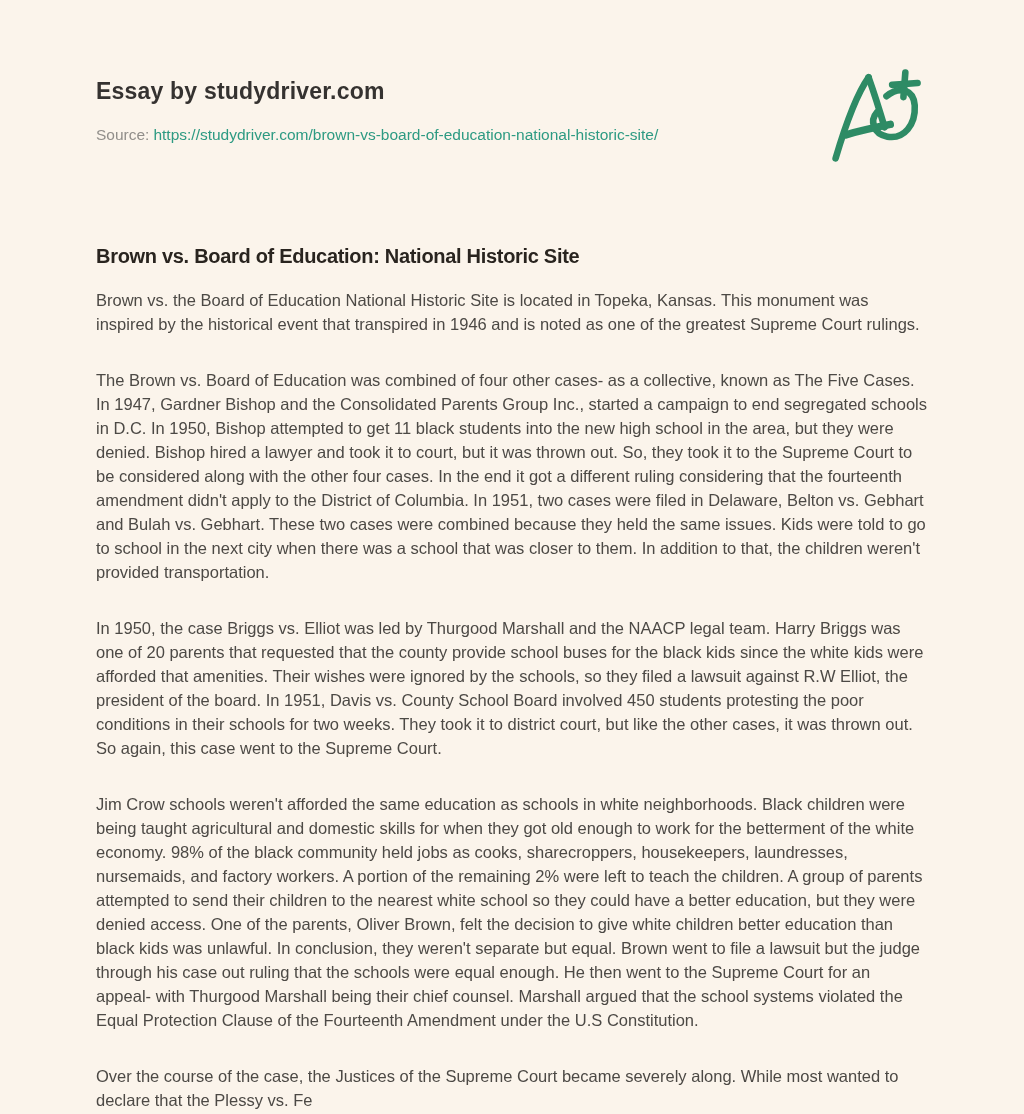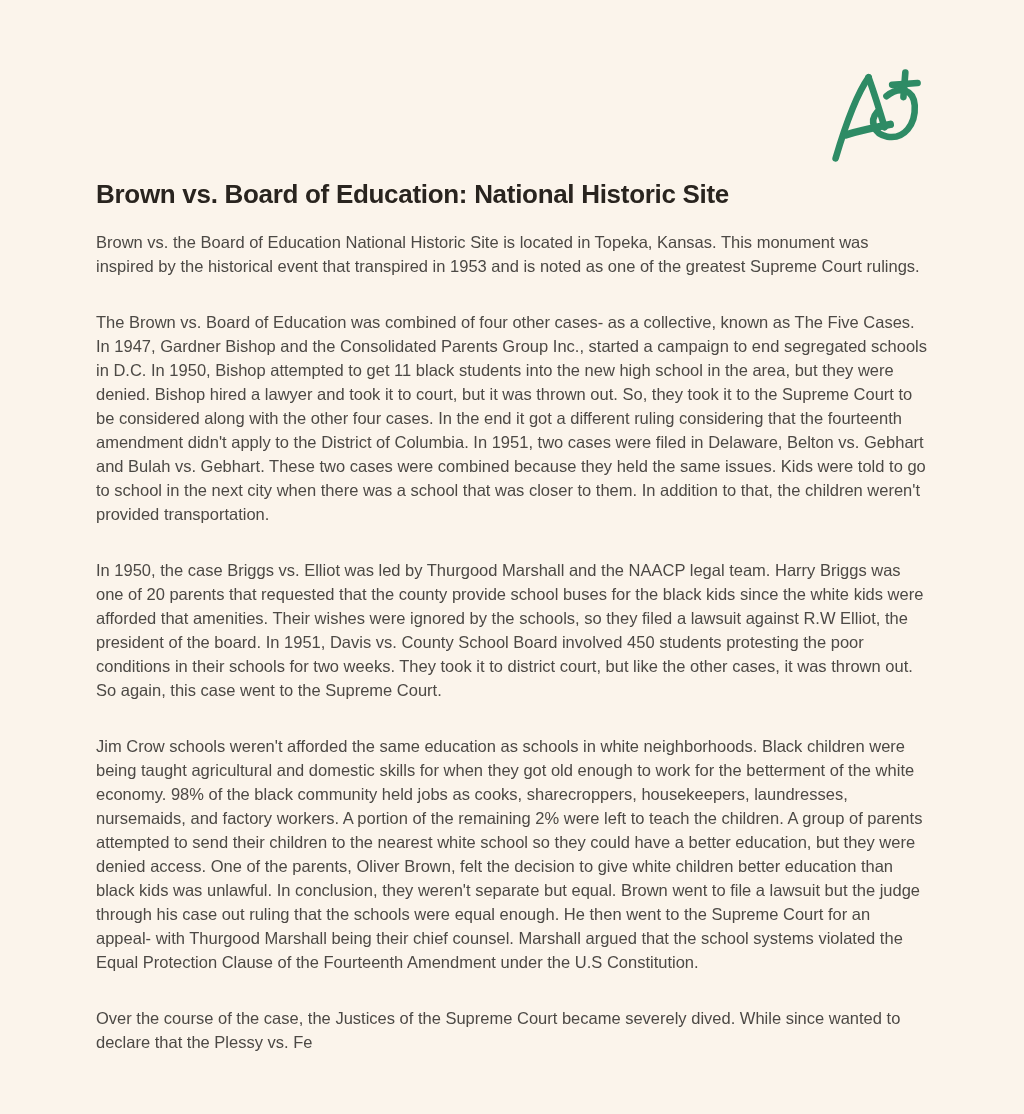--- a/index.html
+++ b/index.html
@@ -41,21 +41,21 @@
   .logo {
     position: absolute;
     top: 66px;
     right: 94px;
     width: 104px;
     height: 98px;
   }
 
   .article-title {
     margin-top: 100px;
-    font-size: 26px;
+    font-size: 20px;
     font-weight: 700;
     color: #29241f;
     letter-spacing: -0.3px;
     line-height: 1.25;
   }
 
   .article-body p {
     margin-top: 32px;
     font-size: 16.5px;
     line-height: 24px;
@@ -76,25 +76,31 @@
       <path d="M10,98 C20,64 33,29 45,12"></path>
       <path d="M45,12 C51,29 57,48 62,65"></path>
       <path d="M21,73 C38,68 53,65 68,62" stroke-width="8"></path>
       <path d="M64,32 C79,20 93,26 94,42 C95,62 83,78 65,75 C50,72.5 46,58 54,49"></path>
       <path d="M84,7 L82,33"></path>
       <path d="M70,20 L97,18"></path>
     </g>
   </svg>
 
   <div class="content">
+    <header>
+      <div class="brand-heading">Essay by studydriver.com</div>
+      <div class="source-row">
+        <span>Source:</span><a class="source-link" href="#">https://studydriver.com/brown-vs-board-of-education-national-historic-site/</a>
+      </div>
+    </header>
 
     <h1 class="article-title">Brown vs. Board of Education: National Historic Site</h1>
 
     <div class="article-body">
-      <p>Brown vs. the Board of Education National Historic Site is located in Topeka, Kansas. This monument was inspired by the historical event that transpired in 1953 and is noted as one of the greatest Supreme Court rulings.</p>
+      <p>Brown vs. the Board of Education National Historic Site is located in Topeka, Kansas. This monument was inspired by the historical event that transpired in 1946 and is noted as one of the greatest Supreme Court rulings.</p>
       <p>The Brown vs. Board of Education was combined of four other cases- as a collective, known as The Five Cases. In 1947, Gardner Bishop and the Consolidated Parents Group Inc., started a campaign to end segregated schools in D.C. In 1950, Bishop attempted to get 11 black students into the new high school in the area, but they were denied. Bishop hired a lawyer and took it to court, but it was thrown out. So, they took it to the Supreme Court to be considered along with the other four cases. In the end it got a different ruling considering that the fourteenth amendment didn't apply to the District of Columbia. In 1951, two cases were filed in Delaware, Belton vs. Gebhart and Bulah vs. Gebhart. These two cases were combined because they held the same issues. Kids were told to go to school in the next city when there was a school that was closer to them. In addition to that, the children weren't provided transportation.</p>
       <p>In 1950, the case Briggs vs. Elliot was led by Thurgood Marshall and the NAACP legal team. Harry Briggs was one of 20 parents that requested that the county provide school buses for the black kids since the white kids were afforded that amenities. Their wishes were ignored by the schools, so they filed a lawsuit against R.W Elliot, the president of the board. In 1951, Davis vs. County School Board involved 450 students protesting the poor conditions in their schools for two weeks. They took it to district court, but like the other cases, it was thrown out. So again, this case went to the Supreme Court.</p>
       <p>Jim Crow schools weren't afforded the same education as schools in white neighborhoods. Black children were being taught agricultural and domestic skills for when they got old enough to work for the betterment of the white economy. 98% of the black community held jobs as cooks, sharecroppers, housekeepers, laundresses, nursemaids, and factory workers. A portion of the remaining 2% were left to teach the children. A group of parents attempted to send their children to the nearest white school so they could have a better education, but they were denied access. One of the parents, Oliver Brown, felt the decision to give white children better education than black kids was unlawful. In conclusion, they weren't separate but equal. Brown went to file a lawsuit but the judge through his case out ruling that the schools were equal enough. He then went to the Supreme Court for an appeal- with Thurgood Marshall being their chief counsel. Marshall argued that the school systems violated the Equal Protection Clause of the Fourteenth Amendment under the U.S Constitution.</p>
-      <p>Over the course of the case, the Justices of the Supreme Court became severely dived. While since wanted to declare that the Plessy vs. Fe</p>
+      <p>Over the course of the case, the Justices of the Supreme Court became severely along. While most wanted to declare that the Plessy vs. Fe</p>
     </div>
   </div>
 
 </div>
 
 </body></html>

